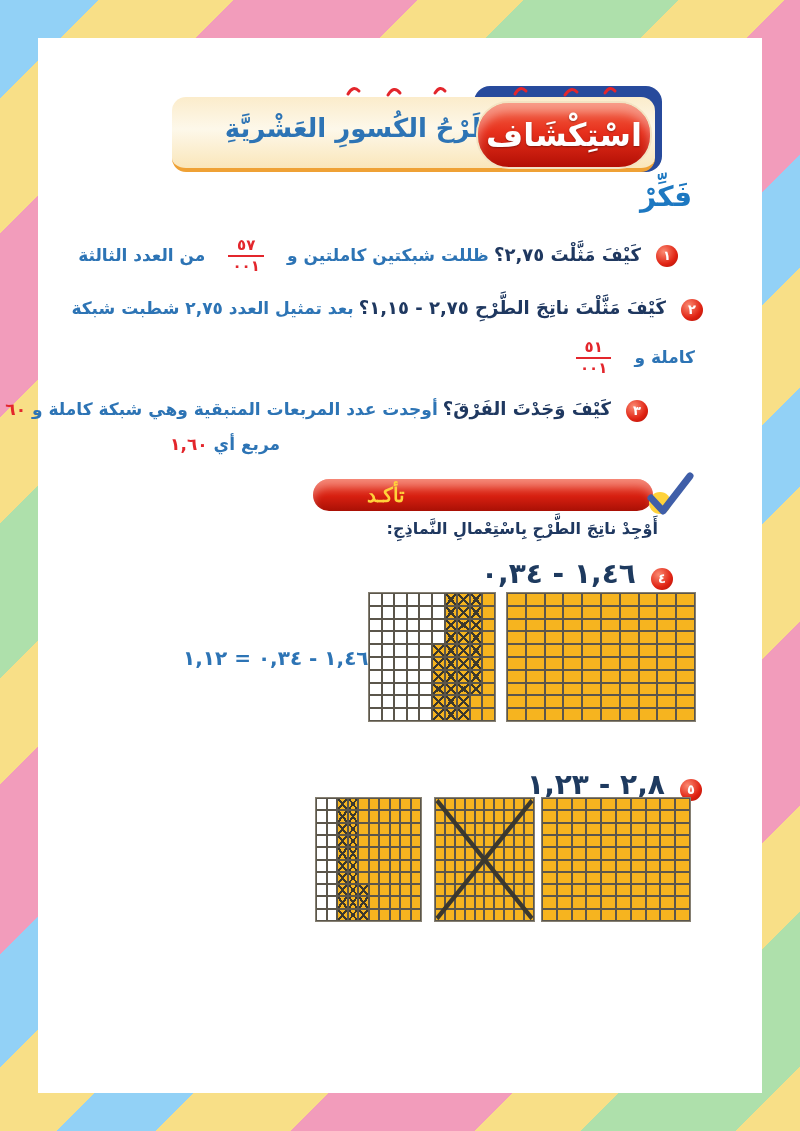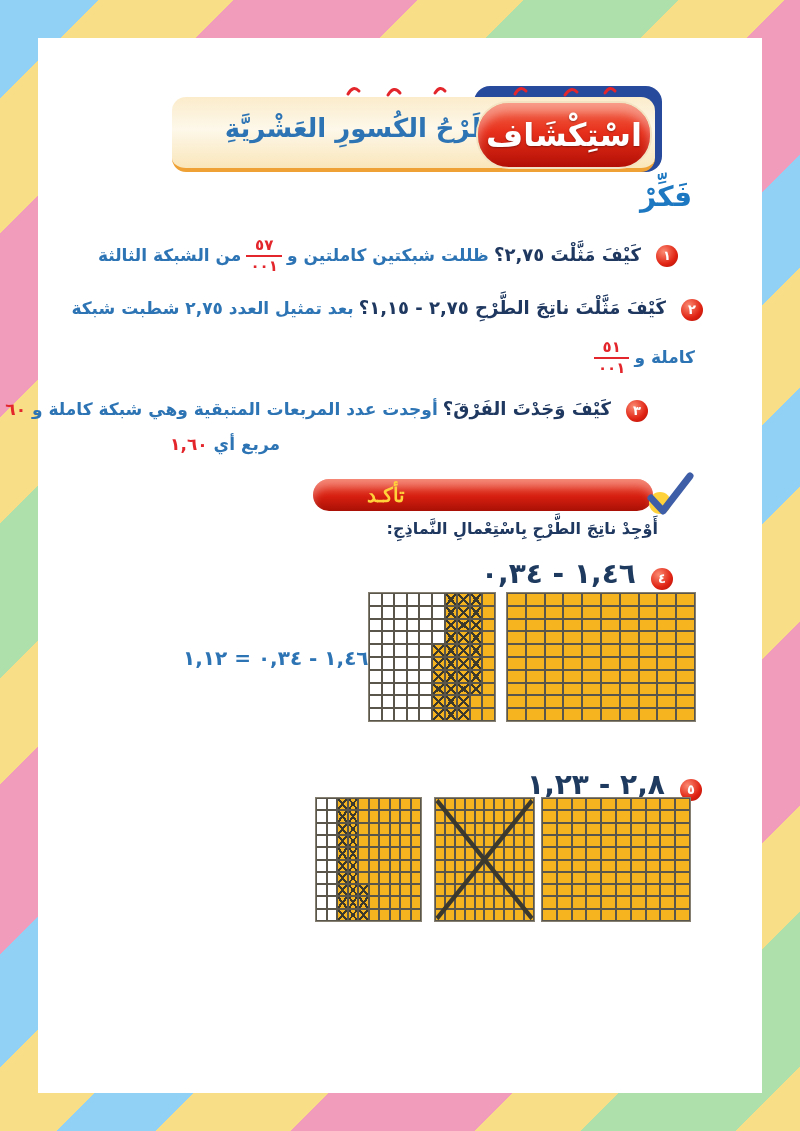--- a/index.html
+++ b/index.html
@@ -24,21 +24,21 @@
   
   .q-navy{color:#1f3860;font-weight:bold;font-size:18px;}
   .a-blue{color:#2d74b5;font-weight:bold;font-size:17px;}
   .red{color:#e3262c;font-weight:bold;}
   .think-h{color:#1d78c1;font-weight:bold;font-size:28px;}
   .line{white-space:nowrap;direction:rtl;}
   .badge{display:inline-block;width:22px;height:22px;border-radius:50%;
     background:radial-gradient(circle at 35% 30%,#fb8a72,#e02313 60%,#a90d04);
     color:#ffffff;font-size:13px;font-weight:bold;text-align:center;line-height:22px;
     vertical-align:middle;margin-left:10px;}
-  .frac{display:inline-block;direction:ltr;vertical-align:middle;text-align:center;margin:0 0;}
+  .frac{display:inline-block;direction:ltr;vertical-align:middle;text-align:center;margin:0 18px;}
   .frac .num,.frac .den{display:block;color:#e3262c;font-weight:bold;font-size:15px;line-height:19px;padding:0 4px;}
   .frac .num{border-bottom:2px solid #e3262c;}
   
   .check-pill{position:absolute;left:313px;top:479px;width:340px;height:32px;border-radius:16px;
     background:linear-gradient(180deg,#f2573f 0%,#d61f10 55%,#a91005 100%);
     box-shadow:inset 0 8px 8px rgba(255,255,255,.3);
     display:flex;align-items:center;justify-content:flex-end;padding-left:8px;box-sizing:border-box;}
   .check-pill span{color:#ffd23b;font-weight:bold;font-size:20px;margin-left:46px;font-family:Liberation Serif, serif;}
   .eq{color:#1e3a5f;font-weight:bold;font-size:28px;letter-spacing:3px;direction:rtl;white-space:nowrap;}
   .ans-eq{color:#2d74b5;font-weight:bold;font-size:20px;letter-spacing:2px;direction:rtl;white-space:nowrap;}
@@ -79,21 +79,21 @@
   <div class="abs think-h" style="right:108px;top:180px;">فَكِّرْ</div>
 
   <div class="abs line" style="right:122px;top:236px;">
     <span class="badge">١</span>
     <span class="q-navy">كَيْفَ مَثَّلْتَ ٢,٧٥؟</span>
     <span class="a-blue">ظللت شبكتين كاملتين و</span>
     <span class="frac">
       <span class="num">٥٧</span>
       <span class="den">٠٠١</span>
     </span>
-    <span class="a-blue">من الشبكة الثالثة</span>
+    <span class="a-blue">من العدد الثالثة</span>
   </div>
 
   <div class="abs line" style="right:97px;top:297px;">
     <span class="badge">٢</span>
     <span class="q-navy">كَيْفَ مَثَّلْتَ ناتِجَ الطَّرْحِ ٢,٧٥ - ١,١٥؟</span>
     <span class="a-blue">بعد تمثيل العدد ٢,٧٥ شطبت شبكة</span>
   </div>
   <div class="abs line" style="right:105px;top:338px;">
     <span class="a-blue">كاملة و</span>
     <span class="frac">

